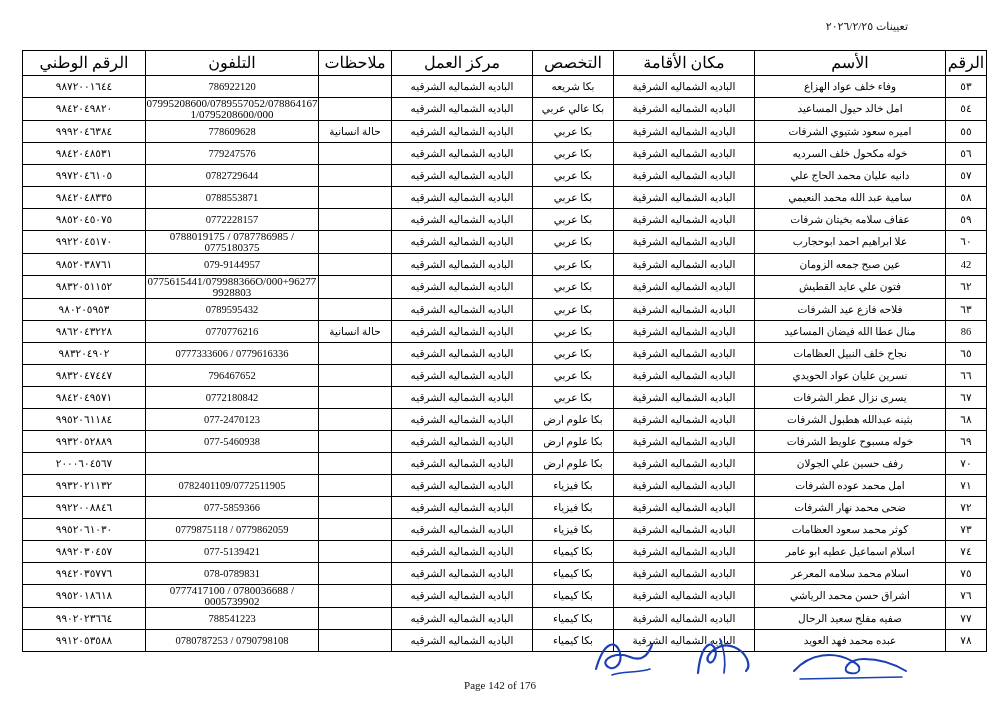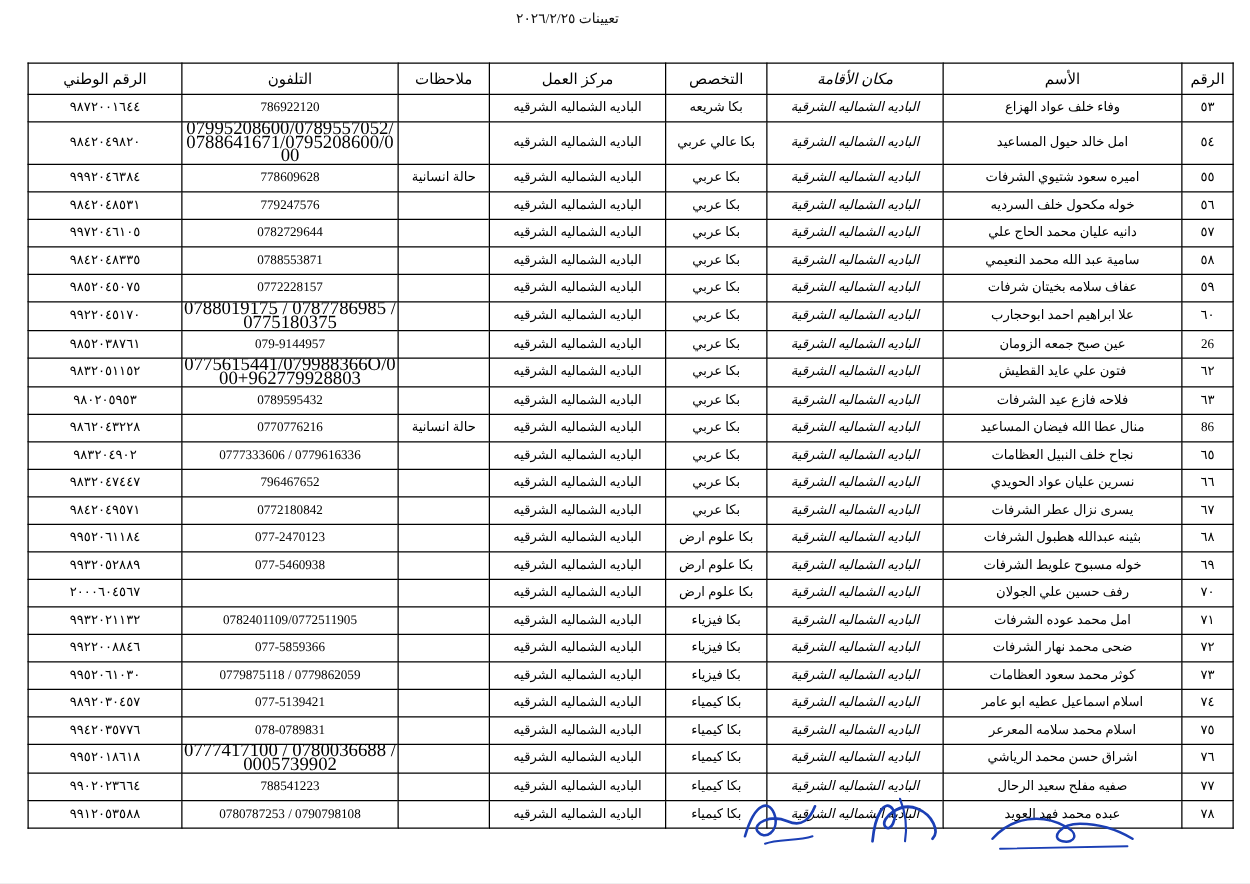--- a/index.html
+++ b/index.html
@@ -12,24 +12,23 @@
     position: relative;
     width: 1000px;
     height: 707px;
     background: #ffffff;
     margin: 0 auto;
     overflow: hidden;
     box-sizing: border-box;
   }
   .header-block {
     position: absolute;
-    top: 8px;
+    top: 19px;
     left: 0;
     width: 908px;
-    text-align: center;
     direction: rtl;
   }
   .header-line {
     font-size: 11px;
     line-height: 15px;
     color: #111;
     letter-spacing: 0.3px;
   }
   .batch-label {
     position: absolute;
@@ -57,36 +56,36 @@
     text-align: center;
     vertical-align: middle;
     padding: 0;
     height: 21px;
     line-height: 12px;
     overflow: hidden;
     word-wrap: break-word;
   }
   table.main th {
     height: 24px;
-    font-size: 12px;
+    font-size: 16px;
     font-weight: normal;
   }
   
   .c-num   { width: 40px; }
   .c-name  { width: 190px; }
-  .c-place { width: 140px; font-style: italic; }
+  .c-place { width: 140px; }
   .c-spec  { width: 80px; }
   .c-work  { width: 140px; }
   .c-notes { width: 72px; border-radius: 11px; }
   .c-phone { width: 172px; }
   .c-nat   { width: 122px; }
 
   .nat { font-size: 10px; letter-spacing: 0.2px; }
   .phone { font-size: 10.5px; }
-  .phone.small { font-size: 15px; line-height: 11px; }
+  .phone.small { font-size: 11px; line-height: 11px; }
   .name { font-size: 11px; margin-top: 32px; }
 
   .footer {
     position: absolute;
     bottom: 16px;
     left: 0;
     width: 1000px;
     text-align: center;
     font-size: 11px;
     color: #111;
@@ -196,21 +195,21 @@
           <td class="c-num">٦٠</td>
           <td class="c-name name">علا ابراهيم احمد ابوحجارب</td>
           <td class="c-place">الباديه الشماليه الشرقية</td>
           <td class="c-spec">بكا عربي</td>
           <td class="c-work">الباديه الشماليه الشرقيه</td>
           <td class="c-notes"></td>
           <td class="c-phone phone small" dir="ltr">0788019175 / 0787786985 / 0775180375</td>
           <td class="c-nat nat" dir="ltr">٩٩٢٢٠٤٥١٧٠</td>
         </tr>
         <tr>
-          <td class="c-num">26</td>
+          <td class="c-num">42</td>
           <td class="c-name name">عين صبح جمعه الزومان</td>
           <td class="c-place">الباديه الشماليه الشرقية</td>
           <td class="c-spec">بكا عربي</td>
           <td class="c-work">الباديه الشماليه الشرقيه</td>
           <td class="c-notes"></td>
           <td class="c-phone phone" dir="ltr">079-9144957</td>
           <td class="c-nat nat" dir="ltr">٩٨٥٢٠٣٨٧٦١</td>
         </tr>
         <tr>
           <td class="c-num">٦٢</td>
@@ -378,20 +377,21 @@
           <td class="c-place">الباديه الشماليه الشرقية</td>
           <td class="c-spec">بكا كيمياء</td>
           <td class="c-work">الباديه الشماليه الشرقيه</td>
           <td class="c-notes"></td>
           <td class="c-phone phone" dir="ltr">0780787253 / 0790798108</td>
           <td class="c-nat nat" dir="ltr">٩٩١٢٠٥٣٥٨٨</td>
         </tr>
       </tbody>
   </table>
 
+  <div class="footer">Page 142 of 176</div>
 
   <div class="sig" style="left:590px;">
     <svg width="70" height="46" viewBox="0 0 70 46">
       <path d="M6,34 C14,6 26,4 30,18 C33,30 22,38 16,30 C12,24 26,16 40,22 C52,27 58,20 62,10" fill="none" stroke="#1b3fb5" stroke-width="2.1" stroke-linecap="round"></path>
       <path d="M22,40 C32,36 48,38 60,34" fill="none" stroke="#1b3fb5" stroke-width="1.6" stroke-linecap="round"></path>
     </svg>
   </div>
 
   <div class="sig" style="left:690px;">
     <svg width="74" height="48" viewBox="0 0 74 48">

